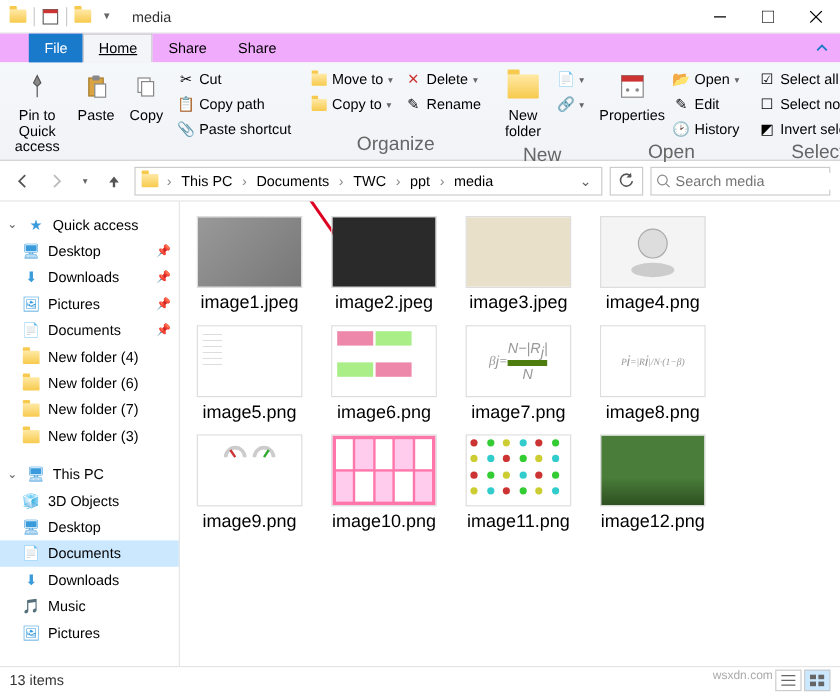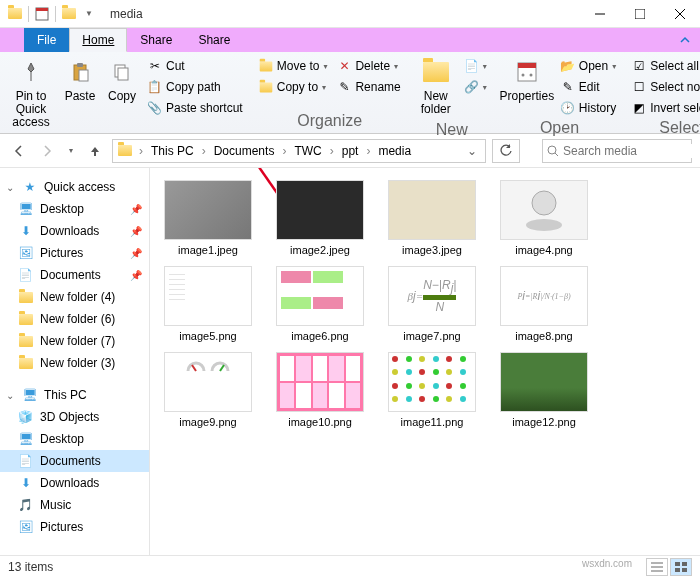--- a/index.html
+++ b/index.html
@@ -36,39 +36,39 @@
 
 
 .addrrow { height: 34px; display: flex; align-items: center; gap: 6px; padding: 4px 8px; border-bottom: 1px solid #e5e5e5; }
 .navbtn { width: 22px; height: 22px; display: flex; align-items: center; justify-content: center; cursor: pointer; color: #555; }
 .breadcrumb { flex: 1; height: 24px; border: 1px solid #ccc; display: flex; align-items: center; padding: 0 2px; gap: 2px; overflow: hidden; }
 .breadcrumb .seg { padding: 0 4px; cursor: pointer; display:flex; align-items:center; gap:2px; }
 .breadcrumb .car { color: #888; padding: 0 2px; cursor: pointer; }
 .bcicon { width: 20px; height: 20px; display:flex; align-items:center; justify-content:center; }
 .bcdrop { width: 22px; display:flex; justify-content:center; color:#666; cursor:pointer; }
 .refresh { width: 28px; height: 24px; border:1px solid #ccc; display:flex; align-items:center; justify-content:center; cursor:pointer; }
-.searchbox { width: 150px; height: 24px; border:1px solid #ccc; display:flex; align-items:center; padding:0 4px; gap:4px; color:#888;margin-left:16px; }
+.searchbox { width: 150px; height: 24px; border:1px solid #ccc; display:flex; align-items:center; padding:0 4px; gap:4px; color:#888; }
 .searchbox input { border:none; outline:none; flex:1; font-size:12px; color:#333; }
 
 
 .body { display:flex; height: calc(577px - 28px - 24px - 82px - 34px - 22px); }
 .sidebar { width: 150px; border-right: 1px solid #e5e5e5; overflow-y:auto; padding: 8px 0; }
 .side-sec { margin-bottom: 10px; }
 .side-item { height: 22px; display:flex; align-items:center; gap:6px; padding: 0 6px 0 18px; cursor:pointer; white-space:nowrap; }
 .side-item.head { padding-left: 6px; font-weight: normal; }
 .side-item.active { background: #cce8ff; }
 .side-item .ico { width:16px; height:16px; display:flex; align-items:center; justify-content:center; flex-shrink:0; }
 .side-item .caret { width:10px; color:#666; font-size:10px; }
 .side-item .pin { margin-left:auto; color:#888; font-size:10px; }
 
 .content { flex:1; overflow:auto; padding: 10px 6px; position:relative; }
 .filegrid { display:flex; flex-wrap:wrap; gap: 6px 8px; align-content:flex-start; }
 .fileitem { width: 104px; display:flex; flex-direction:column; align-items:center; gap:4px; cursor:pointer; padding:2px; }
 .thumb { width: 88px; height: 60px; border:1px solid #ddd; background:#f4f4f4; display:flex; align-items:center; justify-content:center; font-size:10px; color:#999; overflow:hidden; position:relative; }
-.filelabel { font-size: 11px; text-align:center; word-break:break-all; }
+.filelabel { font-size: 15px; text-align:center; word-break:break-all; }
 
 
 .status { height:22px; border-top:1px solid #e5e5e5; display:flex; align-items:center; padding:0 8px; font-size:11px; color:#333; }
 .status .right { margin-left:auto; display:flex; gap:2px; }
 .status .viewbtn { width:22px; height:18px; border:1px solid #ccc; display:flex; align-items:center; justify-content:center; cursor:pointer; }
 
 
 .arrow { position:absolute; pointer-events:none; }
 
 
@@ -595,21 +595,21 @@
           </div>
           <div class="filelabel">image12.png</div>
         </div>
       </div>
   </div>
 </div>
 
 <div class="status">
   <span>13 items</span>
   <div class="right">
-    <span style="color:#aaa;font-size:10px;margin-right:12px">wsxdn.com</span>
+    <span style="color:#aaa;font-size:10px;margin-right:0">wsxdn.com</span>
     <div class="viewbtn">
         <svg width="12" height="10">
           <line x1="0" y1="1" x2="12" y2="1" stroke="#666"></line>
           <line x1="0" y1="5" x2="12" y2="5" stroke="#666"></line>
           <line x1="0" y1="9" x2="12" y2="9" stroke="#666"></line>
         </svg>
       </div>
     <div class="viewbtn" style="background:#cce8ff">
         <svg width="12" height="10">
           <rect x="0" y="0" width="5" height="4" fill="#666"></rect>

